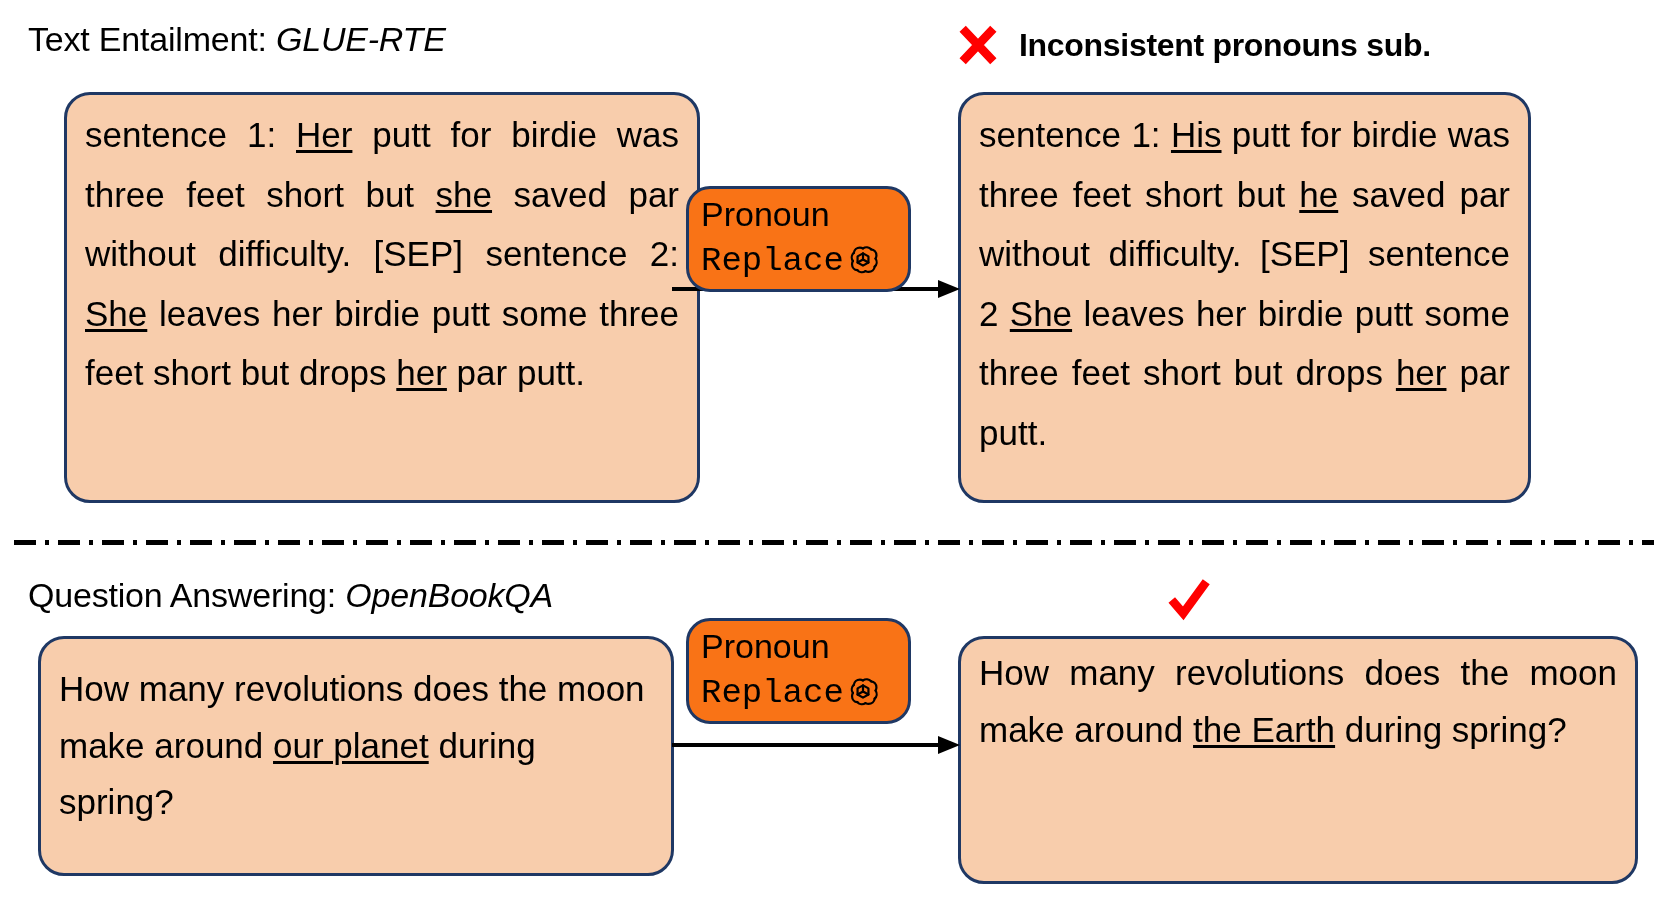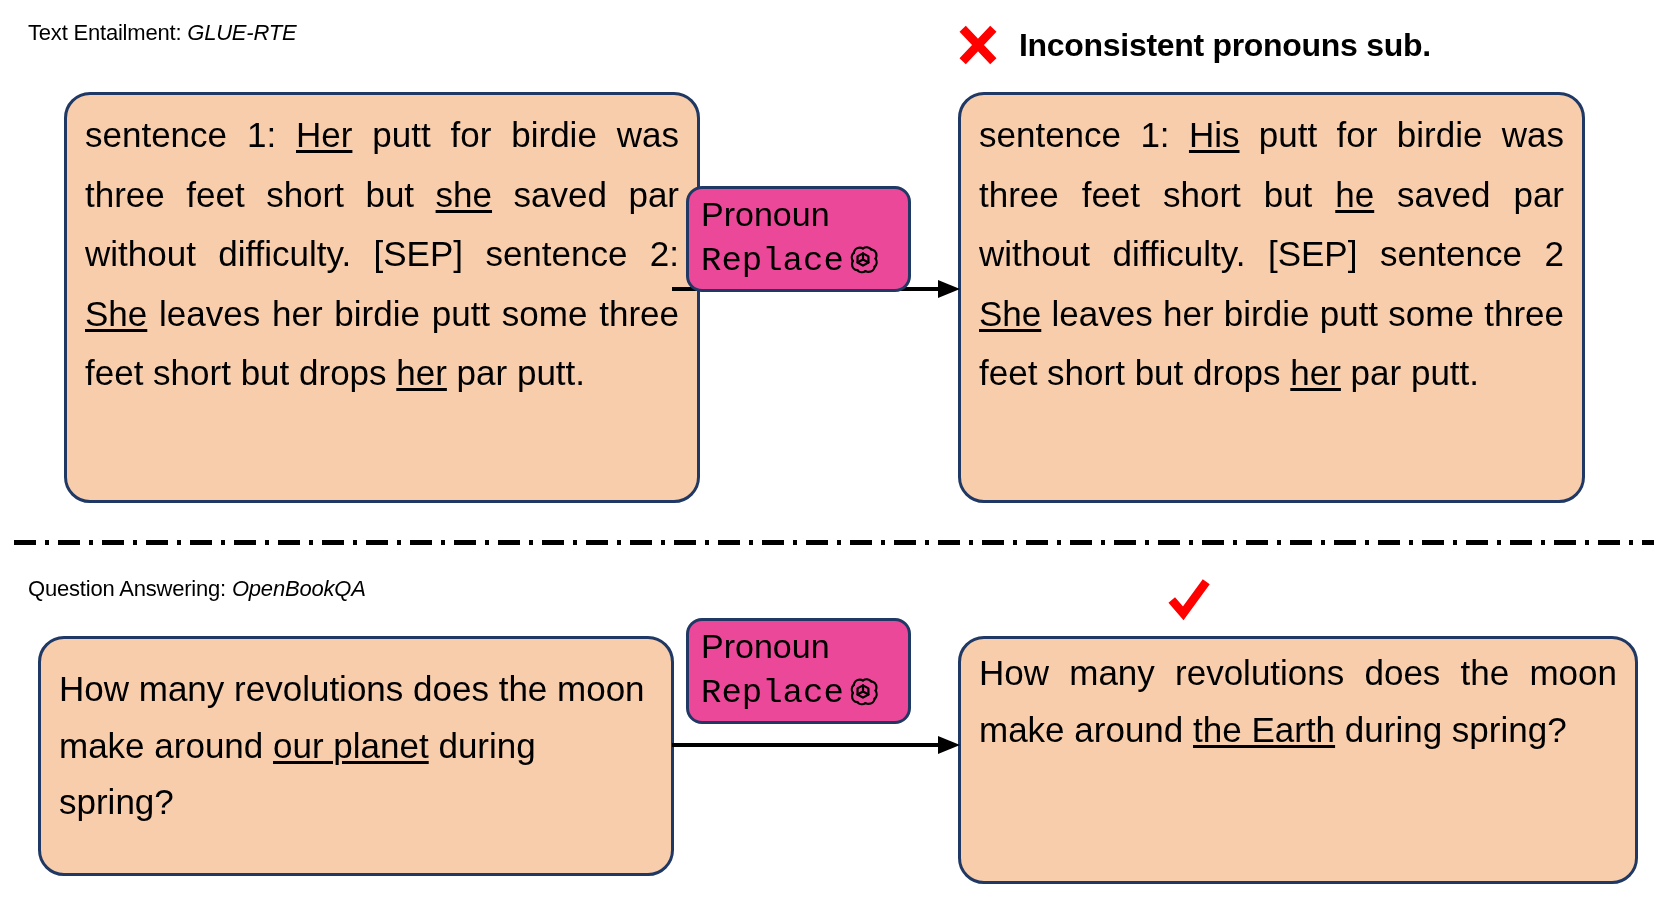--- a/index.html
+++ b/index.html
@@ -18,21 +18,21 @@
   
   .section {
     position: absolute;
     left: 0;
     width: 1661px;
   }
 
   .caption {
     position: absolute;
     font-family: "Liberation Sans", sans-serif;
-    font-size: 22px;
+    font-size: 34px;
     color: #000000;
     white-space: nowrap;
     letter-spacing: -0.2px;
   }
   .caption .dataset {
     font-style: italic;
   }
 
   .verdict {
     position: absolute;
@@ -73,23 +73,23 @@
   }
   .textbox u {
     text-decoration: underline;
     text-underline-offset: 3px;
     text-decoration-thickness: 2.5px;
   }
 
   .opbox {
     position: absolute;
     box-sizing: border-box;
-    background: #ec4899;
+    background: #f97316;
     border: 3px solid #1F3864;
-    border-radius: 16px;
+    border-radius: 24px;
     padding: 4px 10px 6px 12px;
     font-size: 34px;
     line-height: 1.38;
     color: #000000;
     display: flex;
     flex-direction: column;
     justify-content: center;
     z-index: 4;
   }
   .opbox .line2 {
@@ -157,21 +157,21 @@
           <path d="M8.1 20c-2.1-3.0-1.6-7.1 1.1-9.5"></path>
           <path d="M9.2 10.5c.4-3.6 3.5-6.3 7.1-6.3 1.3 0 2.6.4 3.7 1"></path>
           <path d="M13.6 14.6 20 11l6.4 3.6v7.2L20 25.4l-6.4-3.6z"></path>
           <path d="M20 11v7.2l6.4 3.6"></path>
           <path d="M20 18.2 13.6 21.8"></path>
         </g>
       </svg>
     </span>
   </div>
 
-  <div class="textbox" style="left:958px; top:92px; width:627px; height:411px;">
+  <div class="textbox" style="left:958px; top:92px; width:573px; height:411px;">
     <span id="s0-out"><span>sentence 1: </span><u>His</u><span> putt for birdie was three feet short but </span><u>he</u><span> saved par without difficulty. [SEP] sentence 2 </span><u>She</u><span> leaves her birdie putt some three feet short but drops </span><u>her</u><span> par putt.</span></span>
   </div>
 </div>
 
 <svg class="divider" style="top:540px;" viewBox="0 0 1640 5" preserveAspectRatio="none">
   <line x1="0" y1="2.5" x2="1640" y2="2.5" stroke="#000000" stroke-width="5" stroke-dasharray="22 9 4 9"></line>
 </svg>
 
 <div class="section" style="top:560px;height:353px;">
 

